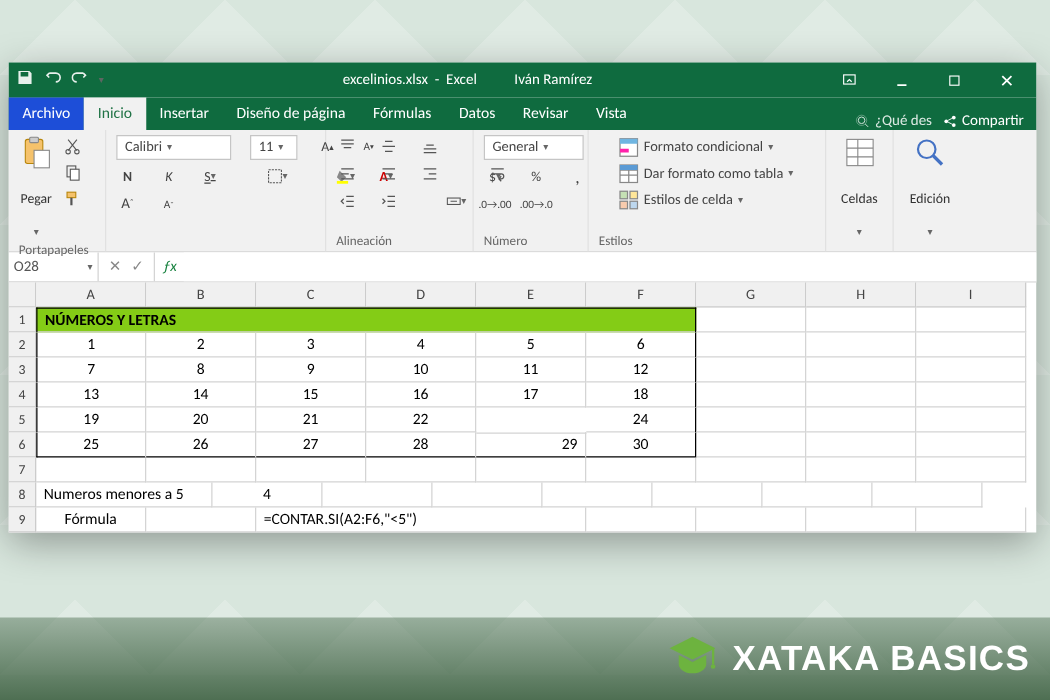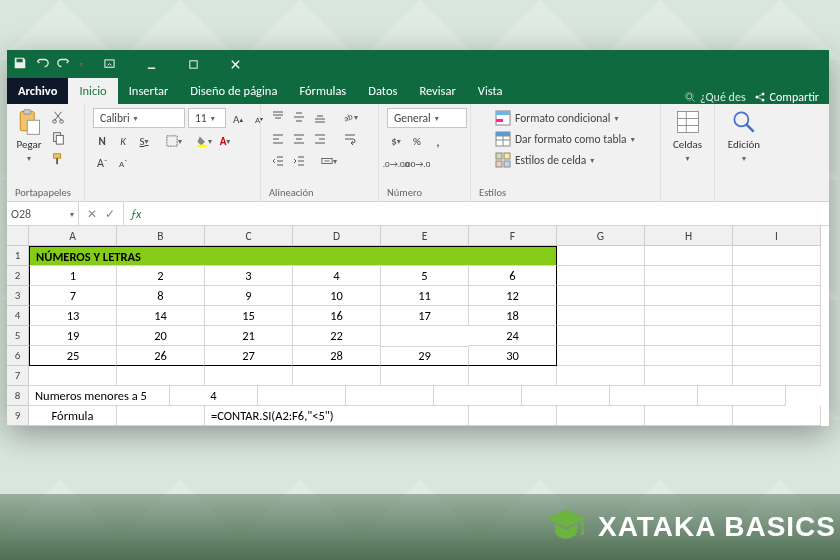--- a/index.html
+++ b/index.html
@@ -10,32 +10,32 @@
   .qat svg { width: 14px; height: 14px; }
   .qat-icon { cursor: pointer; opacity: 0.9; }
   .title-center { flex: 1; text-align: center; display: flex; justify-content: center; gap: 30px; }
   .win-controls { display: flex; align-items: center; gap: 2px; padding-right: 4px; }
   .win-btn { width: 40px; height: 28px; display: flex; align-items: center; justify-content: center; cursor: pointer; }
   .win-btn svg { width: 11px; height: 11px; }
 
   .tabbar { background: #0f6b3f; height: 26px; display: flex; align-items: flex-end; color: #fff; font-size: 12.5px; }
   .tab { padding: 5px 11px 6px; cursor: pointer; }
   .tab.active { background: #f1f1f1; color: #217346; }
-  .tab.file { background: #0f172a; font-weight: bold; }
+  .tab.file { background: #1d4ed8; }
   .tab-right { margin-left: auto; display: flex; align-items: center; gap: 8px; padding-right: 10px; font-size: 12px; }
   .tell-me { opacity: 0.85; display: flex; align-items: center; gap: 4px; }
 
   .ribbon { background: #f1f1f1; border-bottom: 1px solid #d4d4d4; height: 98px; display: flex; font-size: 11px; color: #444; }
   .group { border-right: 1px solid #e1e1e1; padding: 4px 8px 2px; display: flex; flex-direction: column; justify-content: space-between; }
   .group-label { text-align: left; font-size: 10.5px; color: #666; padding-top: 2px; }
   .group-body { display: flex; align-items: flex-start; gap: 6px; flex: 1; }
-  .big-btn { display: flex; flex-direction: column; align-items: center; gap: 2px; cursor: pointer; font-size: 11px; color: #333; }
+  .big-btn { display: flex; flex-direction: column; align-items: center; gap: 16px; cursor: pointer; font-size: 11px; color: #333; }
   .big-btn svg { width: 28px; height: 28px; }
   .mini-col { display: flex; flex-direction: column; gap: 3px; }
-  .mini-row { display: flex; gap: 3px; align-items: flex-end; }
+  .mini-row { display: flex; gap: 15px; align-items: flex-start; }
   .mini-btn { width: 18px; height: 18px; border: 1px solid transparent; display:flex; align-items:center; justify-content:center; cursor: pointer; font-size: 11px; }
   .dropdown-combo { border: 1px solid #c5c5c5; background: #fff; height: 20px; display: flex; align-items: center; padding: 0 4px 0 6px; font-size: 11.5px; cursor: pointer; gap: 4px; }
   .chev { font-size: 8px; color: #666; }
   .styles-list { display: flex; flex-direction: column; gap: 1px; font-size: 11.5px; }
   .styles-list .row { display: flex; align-items: center; gap: 4px; cursor: pointer; padding: 1px 16px; }
 
   .formula-row { height: 24px; border-bottom: 1px solid #d4d4d4; display: flex; align-items: stretch; background: #fff; font-size: 12px; }
   .namebox { width: 72px; border-right: 1px solid #d4d4d4; display: flex; align-items: center; padding: 0 4px; color: #555; }
   .fx-btns { display: flex; align-items: center; gap: 8px; padding: 0 8px; border-right: 1px solid #d4d4d4; color: #888; }
   .fx-label { font-style: italic; color: #15803d; padding: 0 6px; display:flex; align-items:center; }
@@ -46,21 +46,21 @@
   .row { display: flex; height: 20px; }
   .rh { width: 22px; background: #f0f0f0; border-right: 1px solid #ccc; border-bottom: 1px solid #ccc; text-align: center; font-size: 11px; color: #444; line-height: 20px; }
   .cell { border-right: 1px solid #d4d4d4; border-bottom: 1px solid #d4d4d4; padding: 0 6px; font-size: 12.5px; line-height: 20px; font-family: Calibri, sans-serif; overflow: hidden; white-space: nowrap; }
   .cell.center { text-align: center; }
   .cell.yellow { background: #84cc16; font-weight: bold; }
   .border-b { border-bottom: 1px solid #000; }
   .border-r { border-right: 1px solid #000; }
   .border-t { border-top: 1px solid #000; }
   .border-l { border-left: 1px solid #000; }
 
-  .footer-brand { position: absolute; bottom: 0; left: 0; right: 0; height: 66px; background: linear-gradient(180deg, rgba(54,90,58,0.4), rgba(54,90,58,0.85)); display: flex; align-items: center; justify-content: flex-end; padding-right: 4px; gap: 10px; color: #fff; font-weight: bold; font-size: 28px; letter-spacing: 1px; font-family: "Arial Black", Arial, sans-serif; }
+  .footer-brand { position: absolute; bottom: 0; left: 0; right: 0; height: 66px; background: linear-gradient(180deg, rgba(54,90,58,0.4), rgba(54,90,58,0.85)); display: flex; align-items: center; justify-content: flex-end; padding-right: 16px; gap: 10px; color: #fff; font-weight: bold; font-size: 28px; letter-spacing: 1px; font-family: "Arial Black", Arial, sans-serif; }
   .grad-cap svg { width: 44px; height: 44px; }
   .bg-tiles { position: absolute; inset: 0; background: #d8e6dd; overflow: hidden; }
   .bg-tiles::before { content:""; position:absolute; inset:-60px; background-image:
     linear-gradient(45deg, rgba(255,255,255,0.6) 25%, transparent 25%),
     linear-gradient(-45deg, rgba(255,255,255,0.6) 25%, transparent 25%);
     background-size: 120px 120px; opacity: 0.35; }
 </style>
 </head>
 <body>
 
@@ -73,20 +73,24 @@
       <span class="qat-icon"><svg viewBox="0 0 16 16">
             <path fill="#fff" d="M2 2h10l2 2v10H2V2zm2 1v4h7V3H4zm1 7h6v3H5v-3z"></path>
           </svg></span>
       <span class="qat-icon"><svg viewBox="0 0 16 16">
             <path fill="none" stroke="#fff" stroke-width="1.5" d="M11 12a4 4 0 0 0 0-8H5M5 4l-2 2 2 2"></path>
           </svg></span>
       <span class="qat-icon"><svg viewBox="0 0 16 16">
             <path fill="none" stroke="#fff" stroke-width="1.5" d="M5 12a4 4 0 0 1 0-8h6M11 4l2 2-2 2"></path>
           </svg></span>
       <span class="qat-icon chev">▾</span>
+    </div>
+    <div class="title-center">
+      <span><span>excelinios.xlsx</span> &nbsp;-&nbsp; <span>Excel</span></span>
+      <span>Iván Ramírez</span>
     </div>
     <div class="win-controls">
       <span class="win-btn">
           <svg viewBox="0 0 12 12">
             <rect x="1" y="1" width="10" height="8" fill="none" stroke="#fff"></rect>
             <path d="M4 7l2-2 2 2" fill="none" stroke="#fff"></path>
           </svg>
         </span>
       <span class="win-btn">
           <svg viewBox="0 0 12 12">
@@ -471,21 +475,21 @@
           <div class="cell " style="width: 88px;"></div>
           <div class="cell " style="width: 88px;"></div>
           <div class="cell " style="width: 88px;"></div>
         </div>
         <div class="row">
           <div class="rh">6</div>
           <div class="cell center border-l border-b" style="width: 88px;">25</div>
           <div class="cell center border-b" style="width: 88px;">26</div>
           <div class="cell center border-b" style="width: 88px;">27</div>
           <div class="cell center border-b" style="width: 88px;">28</div>
-          <div class="cell center border-b" style="width: 88px;">29</div>
+          <div class="cell center border-b" style="width: 88px; text-align: right;">29</div>
           <div class="cell center border-r border-b" style="width: 88px;">30</div>
           <div class="cell " style="width: 88px;"></div>
           <div class="cell " style="width: 88px;"></div>
           <div class="cell " style="width: 88px;"></div>
         </div>
         <div class="row">
           <div class="rh">7</div>
           <div class="cell " style="width: 88px;"></div>
           <div class="cell " style="width: 88px;"></div>
           <div class="cell " style="width: 88px;"></div>

